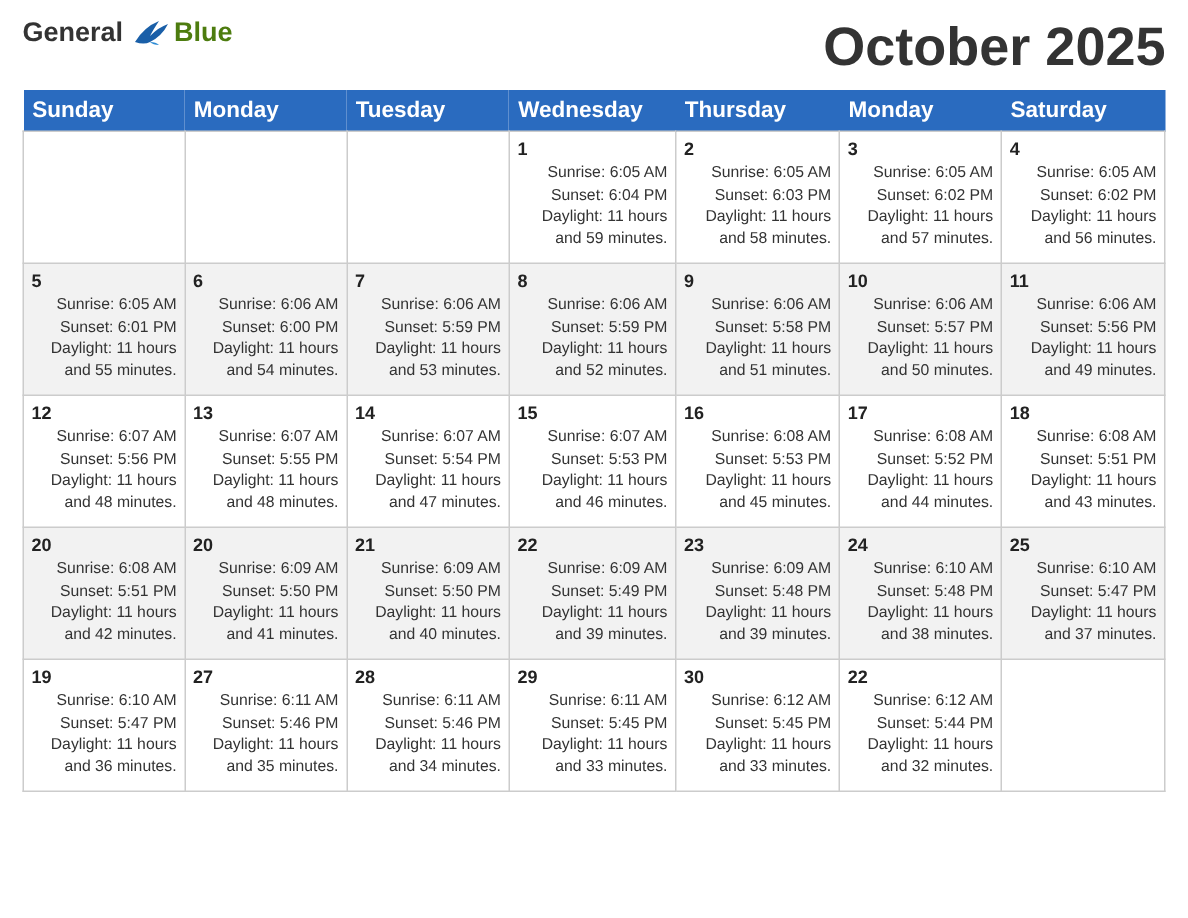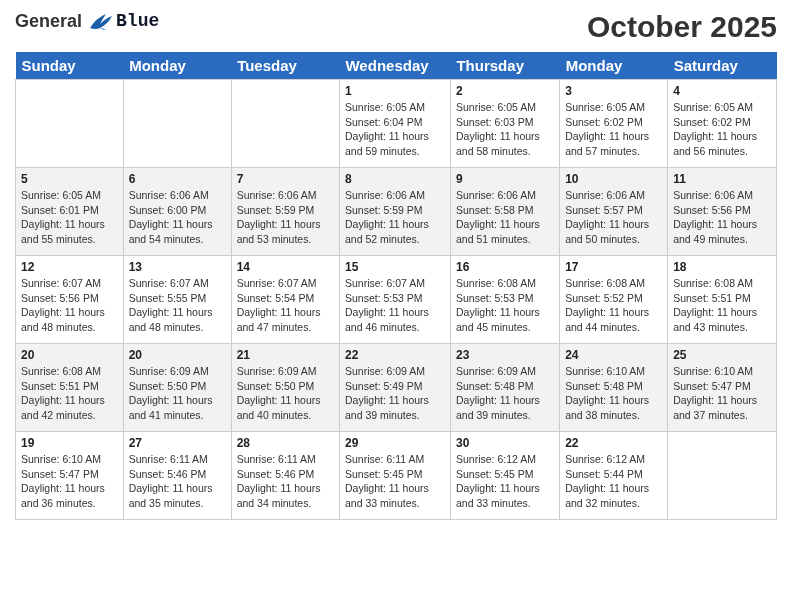--- a/index.html
+++ b/index.html
@@ -27,35 +27,34 @@
       gap: 2px;
     }
     .logo-general {
       font-size: 18px;
       font-weight: bold;
       color: #333;
     }
     .logo-blue {
       font-size: 18px;
       font-weight: bold;
-      color: #0f172a;
-      font-family: Liberation Mono, monospace;
+      color: #4d7c0f;
     }
     .logo-icon {
       width: 28px;
       height: 22px;
       display: inline-block;
       vertical-align: middle;
       margin-left: 2px;
     }
     .title-section {
       text-align: right;
     }
     .month-title {
-      font-size: 30px;
+      font-size: 36px;
       font-weight: bold;
       color: #333;
     }
     .location {
       font-size: 15px;
       color: #555;
     }
     .calendar {
       width: 100%;
       border-collapse: collapse;
@@ -86,20 +85,21 @@
     .day-num {
       font-weight: bold;
       font-size: 12px;
       margin-bottom: 2px;
       color: #222;
     }
     .day-info {
       color: #333;
       line-height: 1.4;
       font-size: 10.5px;
+      text-align: right;
     }
     .empty-cell {
       background-color: #fff !important;
     }
   </style>
 </head>
 <body>
 
 <div class="header">
   <div class="logo">

